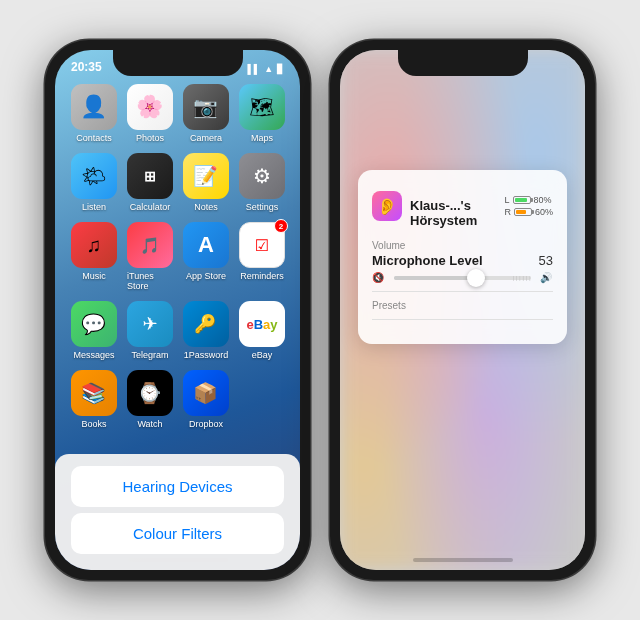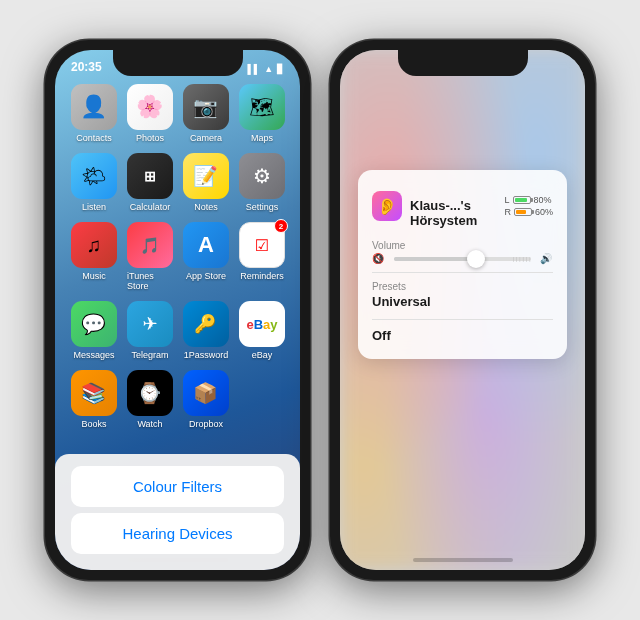--- a/index.html
+++ b/index.html
@@ -566,24 +566,24 @@
       <div class="app-icon">
         <div class="app-icon-img app-dropbox">
             <span style="font-size:20px">📦</span>
           </div>
         <span class="app-icon-label">Dropbox</span>
       </div>
     </div>
 
     <div class="accessibility-sheet">
       <div class="sheet-button">
+        <span>Hearing Devices</span>
+      </div>
+      <div class="sheet-button">
         <span>Colour Filters</span>
-      </div>
-      <div class="sheet-button">
-        <span>Hearing Devices</span>
       </div>
     </div>
 
     <div class="home-indicator"></div>
   </div>
 </div>
 
 <div class="phone phone2">
   <div class="screen">
     <div class="notch"></div>
@@ -609,20 +609,24 @@
             <span style="font-size:9px;color:#555">R</span>
             <div class="battery-bar">
                 <div class="battery-fill-60"></div>
               </div>
             <span style="font-size:9px;color:#555">60%</span>
           </div>
         </div>
       </div>
 
       <div class="hearing-section-label">Volume</div>
+      <div style="display:flex;align-items:center;justify-content:space-between;margin-bottom:4px">
+        <div class="hearing-section-value" style="margin-bottom:0">Microphone Level</div>
+        <div class="volume-number">53</div>
+      </div>
 
       <div style="display:flex;align-items:center;gap:6px;margin-bottom:4px">
         <span style="font-size:10px;color:#888">🔇</span>
         <div class="slider-track">
           <div class="slider-fill"></div>
           <div class="slider-thumb"></div>
           <div style="position:absolute;right:0;top:50%;transform:translateY(-50%);display:flex;gap:2px">
             <span style="font-size:5px;color:#bbb">|</span>
             <span style="font-size:5px;color:#bbb">|</span>
             <span style="font-size:5px;color:#bbb">|</span>
@@ -630,22 +634,20 @@
             <span style="font-size:5px;color:#bbb">|</span>
             <span style="font-size:5px;color:#bbb">|</span>
           </div>
         </div>
         <span style="font-size:10px;color:#888">🔊</span>
       </div>
 
       <div class="divider-line"></div>
 
       <div class="hearing-section-label">Presets</div>
-      <div class="hearing-section-value">Universal</div>
 
       <div class="divider-line"></div>
 
-      <div class="hearing-section-value" style="margin-bottom:0">Off</div>
     </div>
 
     <div class="home-indicator"></div>
   </div>
 </div>
 
 </body></html>

